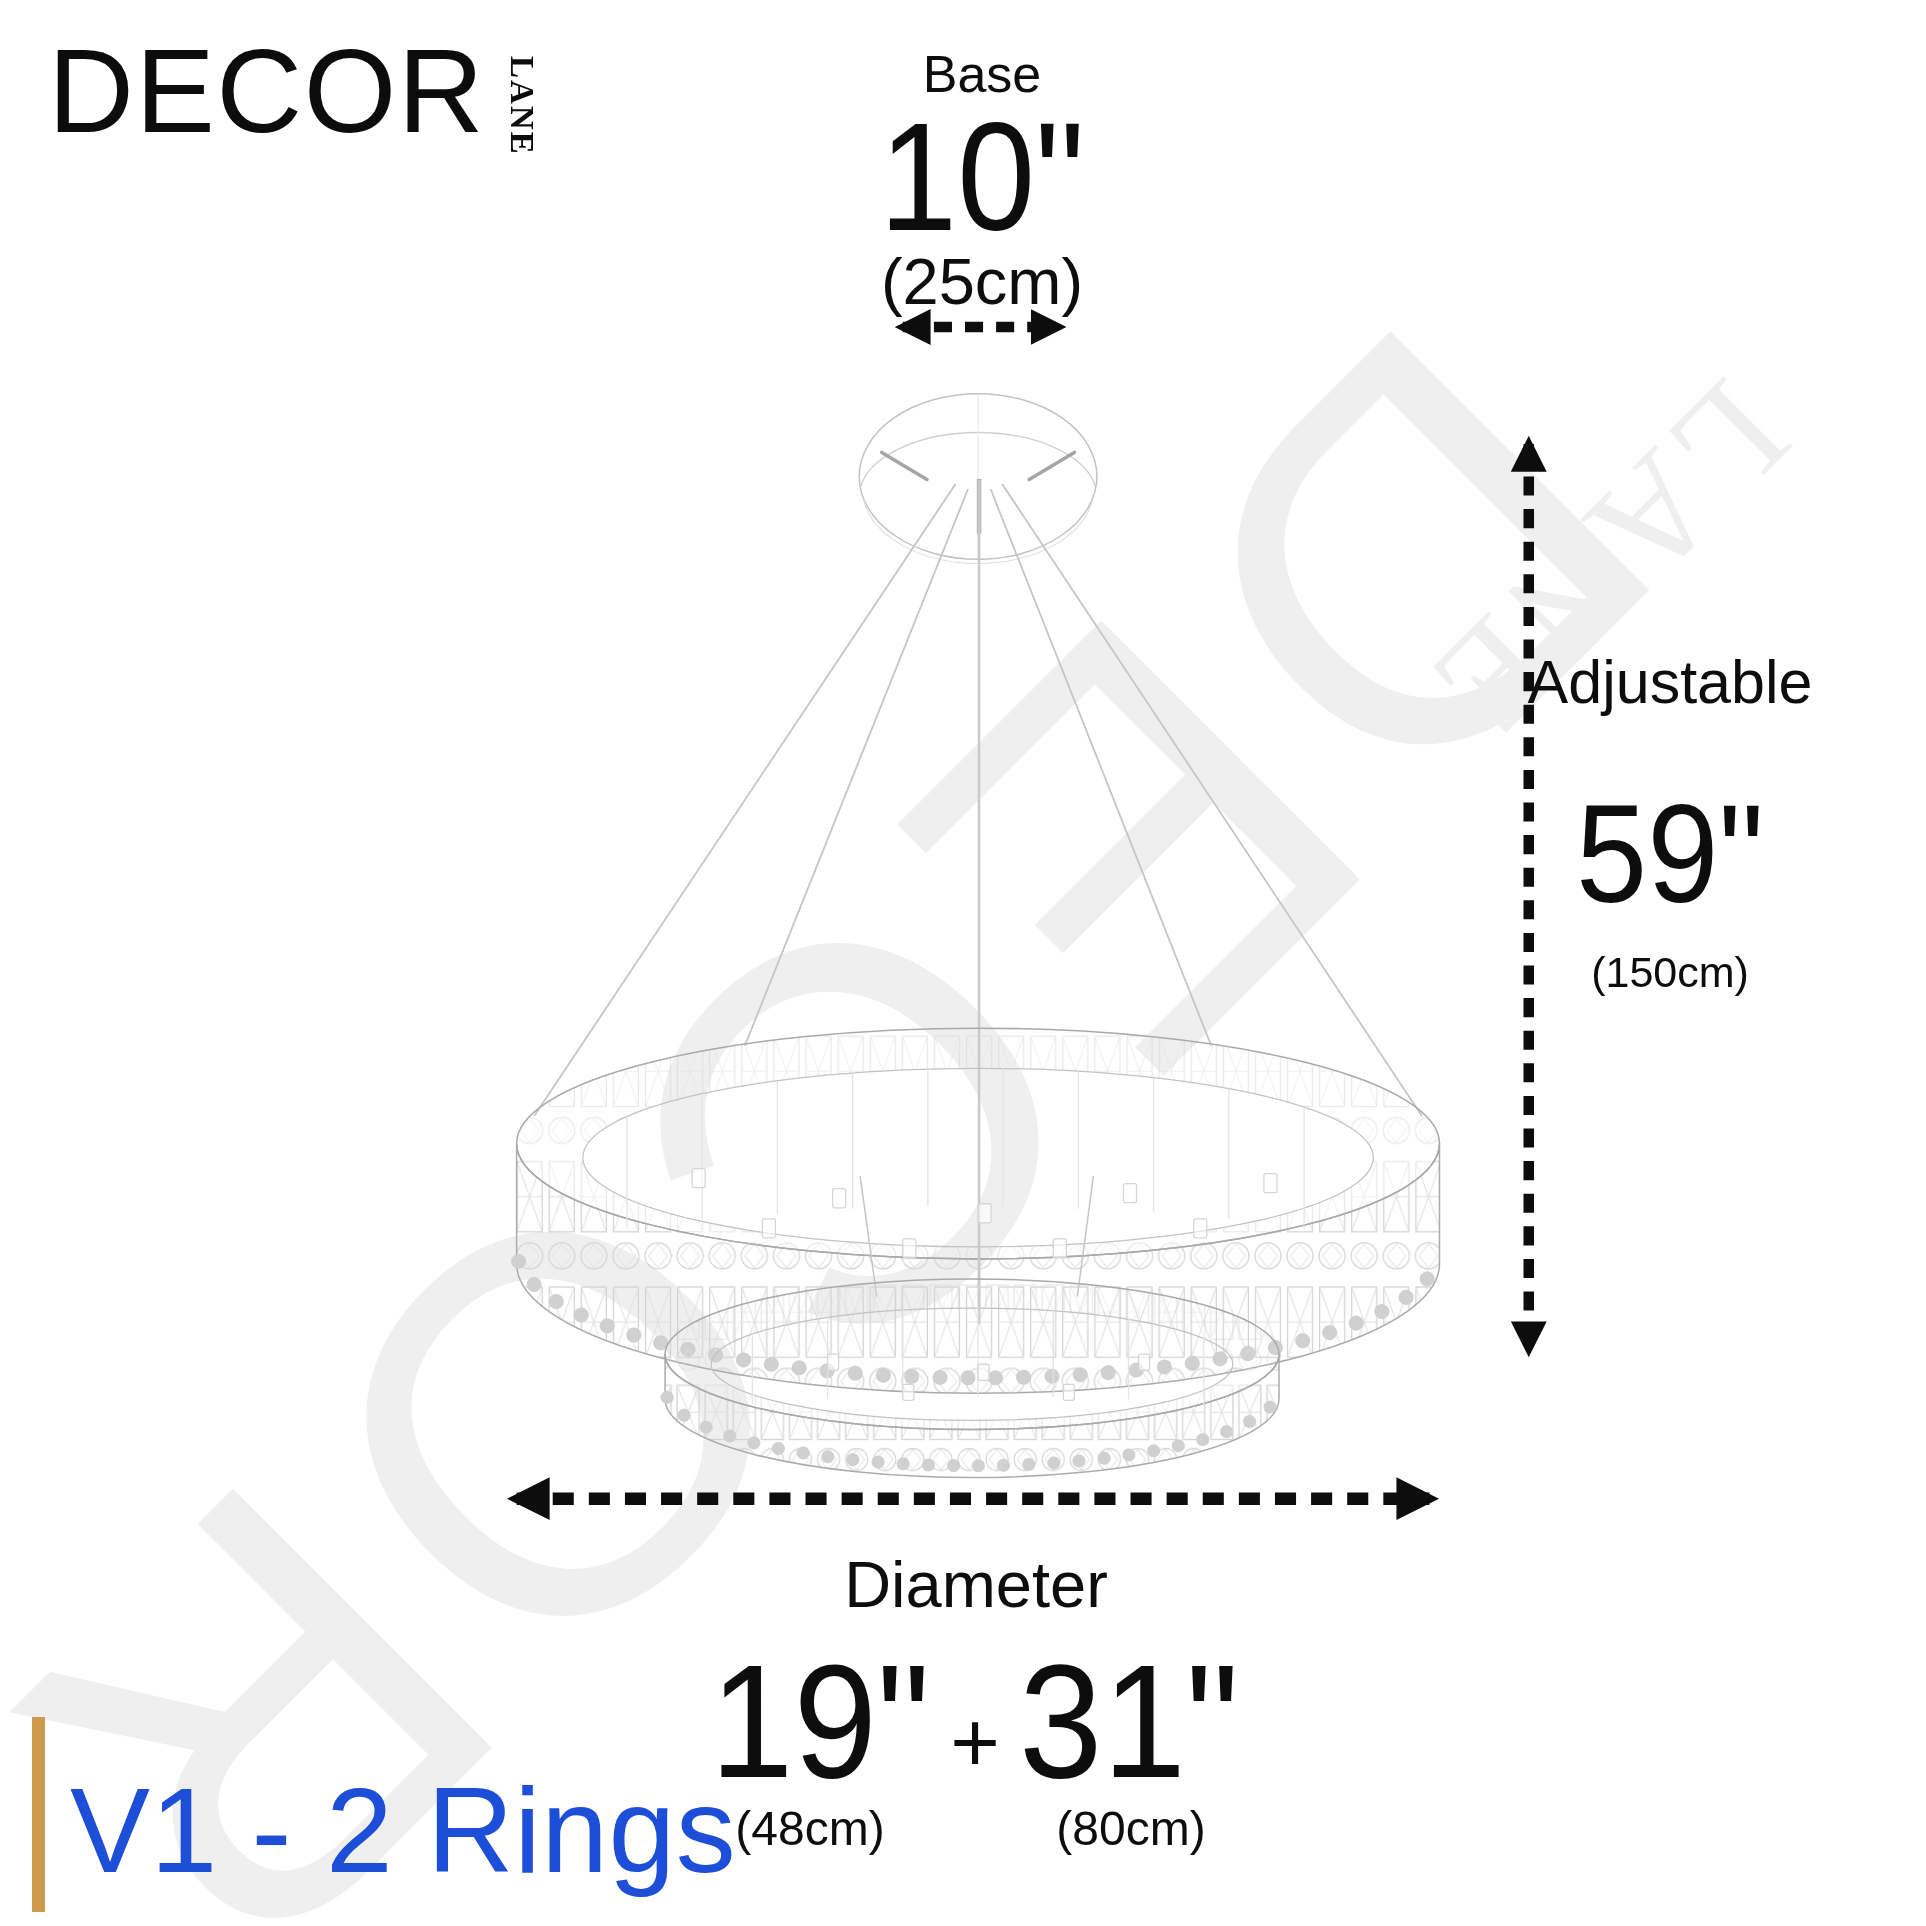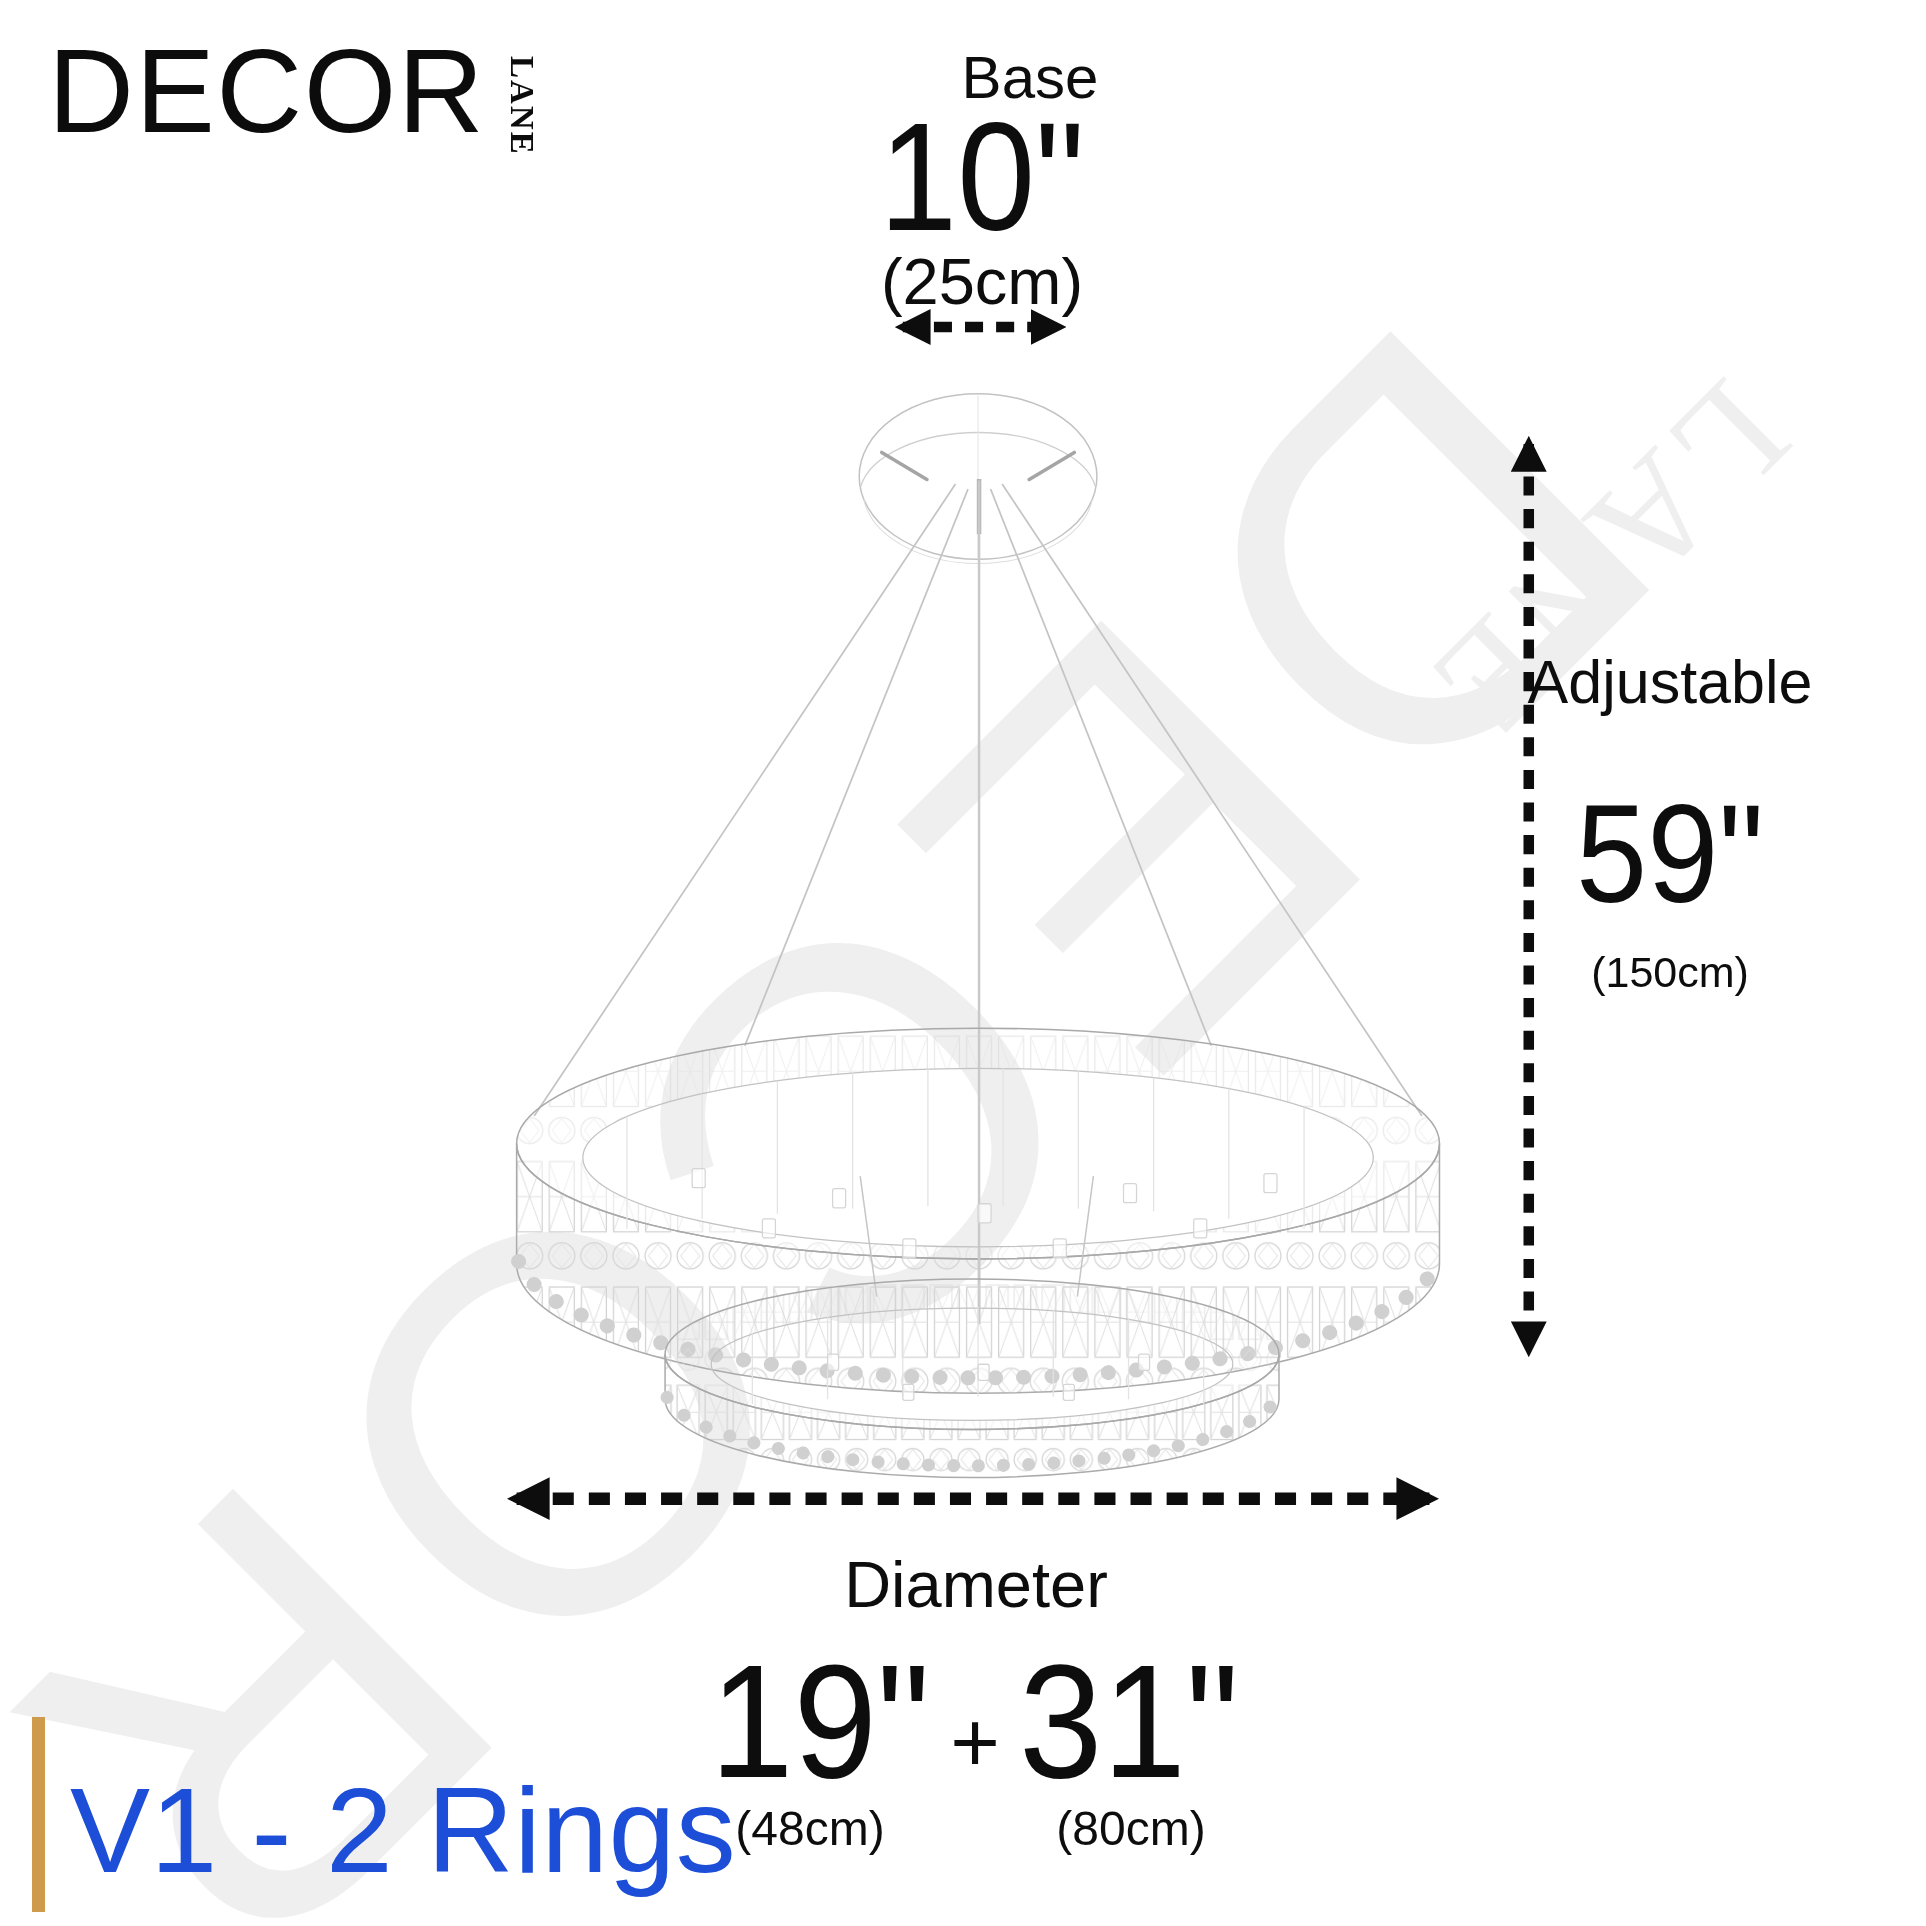--- a/index.html
+++ b/index.html
@@ -22,21 +22,21 @@
   .logo-decor{font-size:119px;font-weight:300;letter-spacing:1.5px;line-height:1;color:#0c0c0c;}
   .logo-lane{
     position:absolute;left:503px;top:56px;height:91px;
     font-family:"Liberation Serif",serif;font-size:33px;font-weight:600;letter-spacing:2px;
     writing-mode:vertical-rl;text-orientation:mixed;color:#0c0c0c;
   }
   
   svg.art{position:absolute;left:0;top:0;width:1926px;height:1926px;}
   
   .dim{position:absolute;text-align:center;transform:translateX(-50%);line-height:1;}
-  .t-base-label     {left:1030px;top:48px;  font-size:60px;}
+  .t-base-label     {left:982px;top:48px;  font-size:52px;}
   .t-base-inches    {left:982px;top:100px; font-size:140px;transform:translateX(-50%) scaleY(1.1);transform-origin:top center;}
   .t-base-cm        {left:982px;top:217px; font-size:65px;margin-top:32px;}
   .t-height-label   {left:1670px;top:645px;font-size:61px;line-height:75px;}
   .t-height-inches  {left:1670px;top:785px;font-size:128px;transform:translateX(-50%) scaleY(1.08);transform-origin:top center;}
   .t-height-cm      {left:1670px;top:951px;font-size:43px;text-align:center;}
   .t-diam-label     {left:976px;top:1552px;font-size:65px;text-align:center;}
   .t-diam-in-inches {left:820px;top:1640px;font-size:150px;transform:translateX(-50%) scaleY(1.08);transform-origin:top center;}
   .t-diam-plus      {left:975px;top:1700px;font-size:85px;}
   .t-diam-out-inches{left:1129px;top:1640px;font-size:150px;transform:translateX(-50%) scaleY(1.08);transform-origin:top center;}
   .t-diam-in-cm     {left:810px;top:1805px;font-size:48px;}

